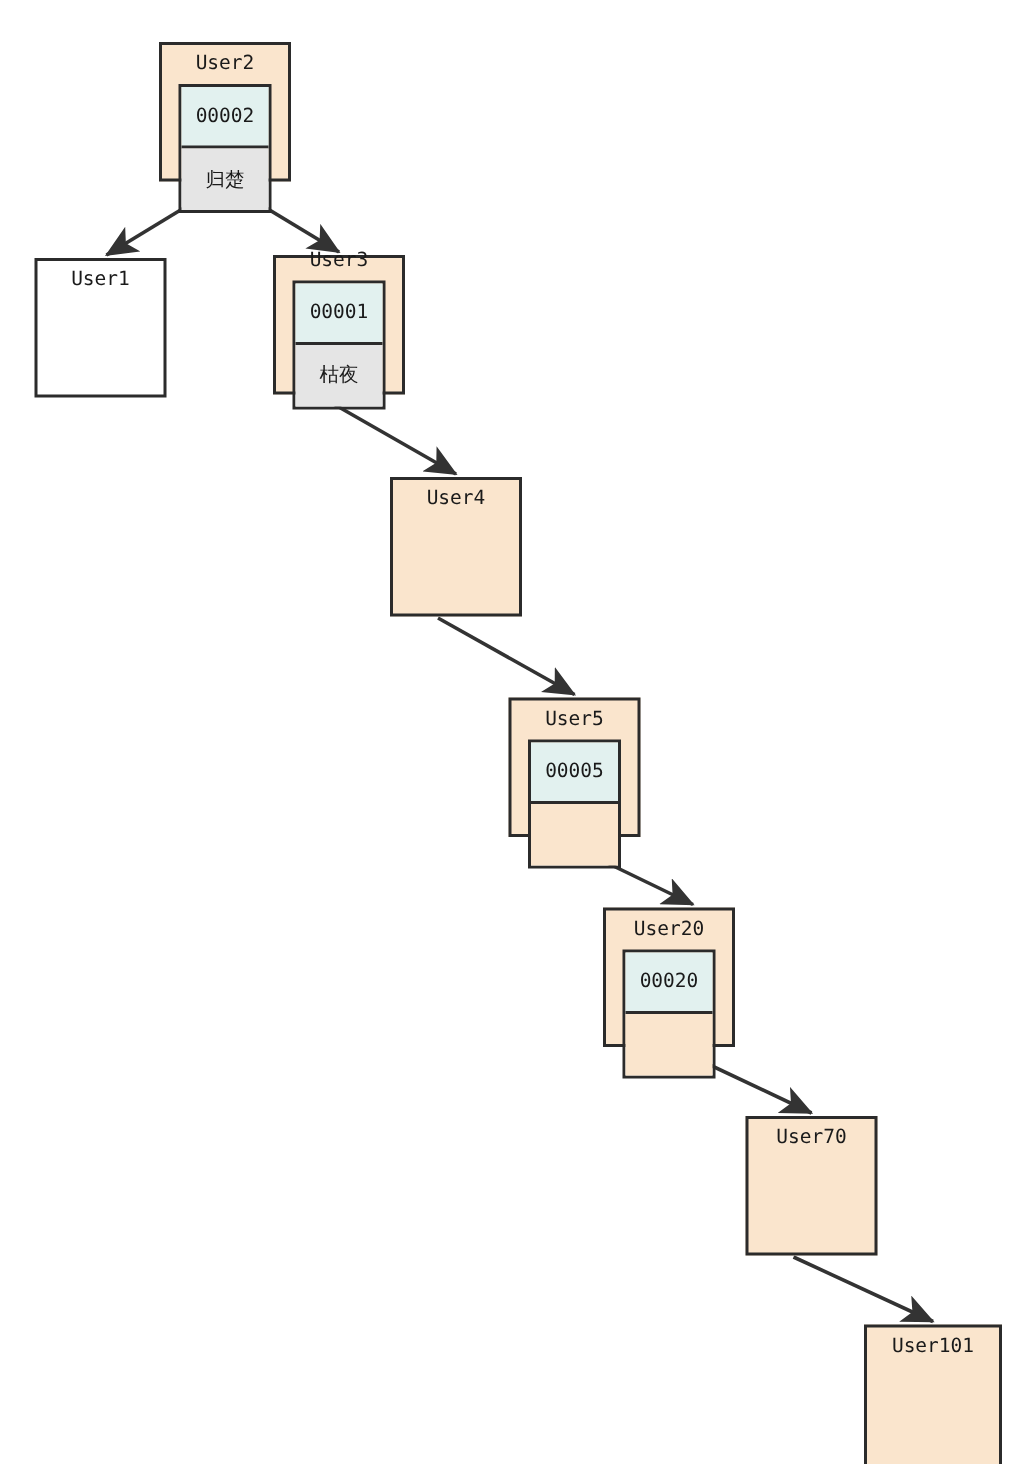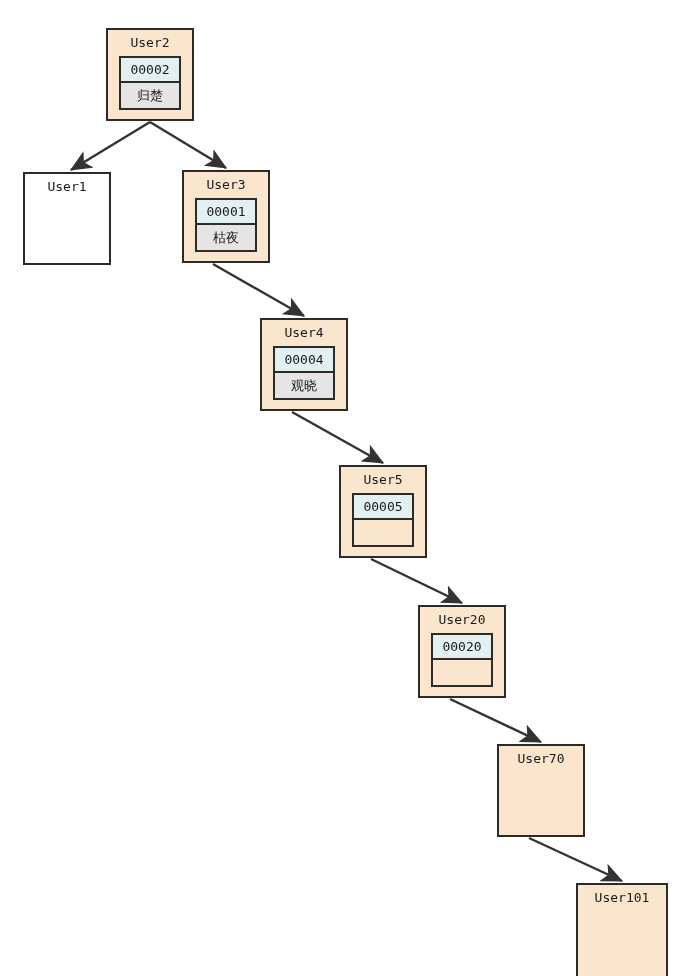--- a/index.html
+++ b/index.html
@@ -51,21 +51,21 @@
     margin-bottom: 5px;
     white-space: nowrap;
   }
   .fields {
     box-sizing: border-box;
     border: 2px solid #2b2b2b;
     width: calc(100% - 22px);
   }
   .field {
     box-sizing: border-box;
-    height: 25px;
+    height: 41px;
     display: flex;
     align-items: center;
     justify-content: center;
     font-size: 13px;
     color: #1a1a1a;
     overflow: hidden;
     white-space: nowrap;
   }
   .field.id {
     background: #e2f1ef;
@@ -106,45 +106,41 @@
     <div class="fields">
       <div class="field id">00002</div>
       <div class="field name">归楚</div>
     </div>
   </div>
 
   <div class="node plain" style="left: 23px; top: 157px; width: 88px; height: 93px;">
     <div class="node-title">User1</div>
   </div>
 
-  <div class="node" style="left: 182px; top: 155px; width: 88px; height: 93px;">
+  <div class="node" style="left: 182px; top: 155px; width: 88px; height: 93px; justify-content: center;">
     <div class="node-title">User3</div>
     <div class="fields">
       <div class="field id">00001</div>
       <div class="field name">枯夜</div>
     </div>
   </div>
 
   <div class="node" style="left: 260px; top: 303px; width: 88px; height: 93px;">
     <div class="node-title">User4</div>
-    <div class="fields">
-      <div class="field id">00004</div>
-      <div class="field name">观晓</div>
-    </div>
   </div>
 
   <div class="node" style="left: 339px; top: 450px; width: 88px; height: 93px;">
     <div class="node-title">User5</div>
     <div class="fields">
       <div class="field id">00005</div>
       <div class="field name empty"></div>
     </div>
   </div>
 
-  <div class="node" style="left: 418px; top: 590px; width: 88px; height: 93px;">
+  <div class="node" style="left: 402px; top: 590px; width: 88px; height: 93px;">
     <div class="node-title">User20</div>
     <div class="fields">
       <div class="field id">00020</div>
       <div class="field name empty"></div>
     </div>
   </div>
 
   <div class="node" style="left: 497px; top: 729px; width: 88px; height: 93px;">
     <div class="node-title">User70</div>
   </div>

